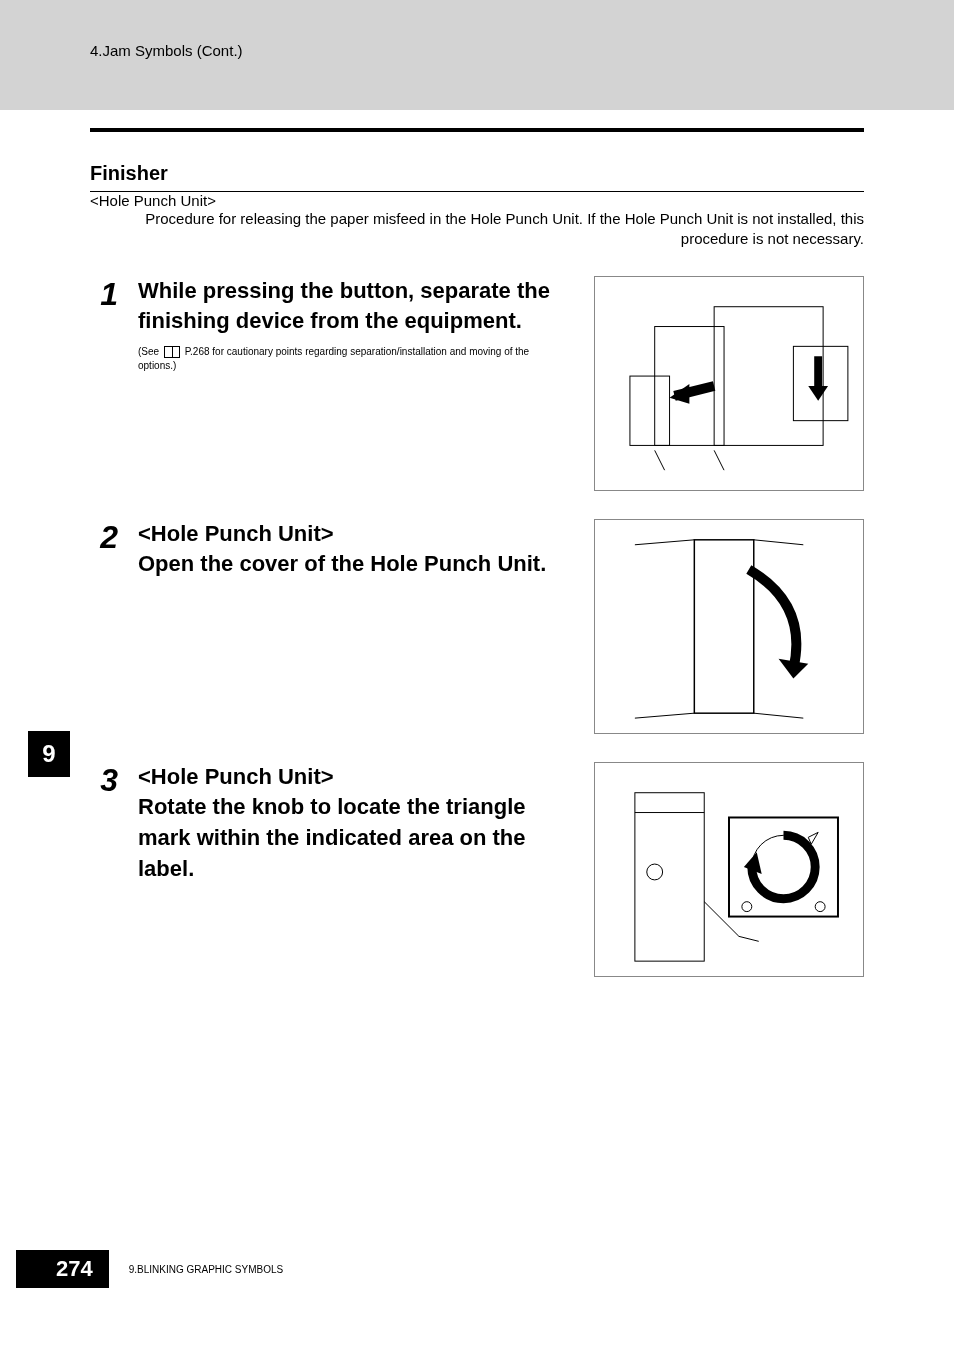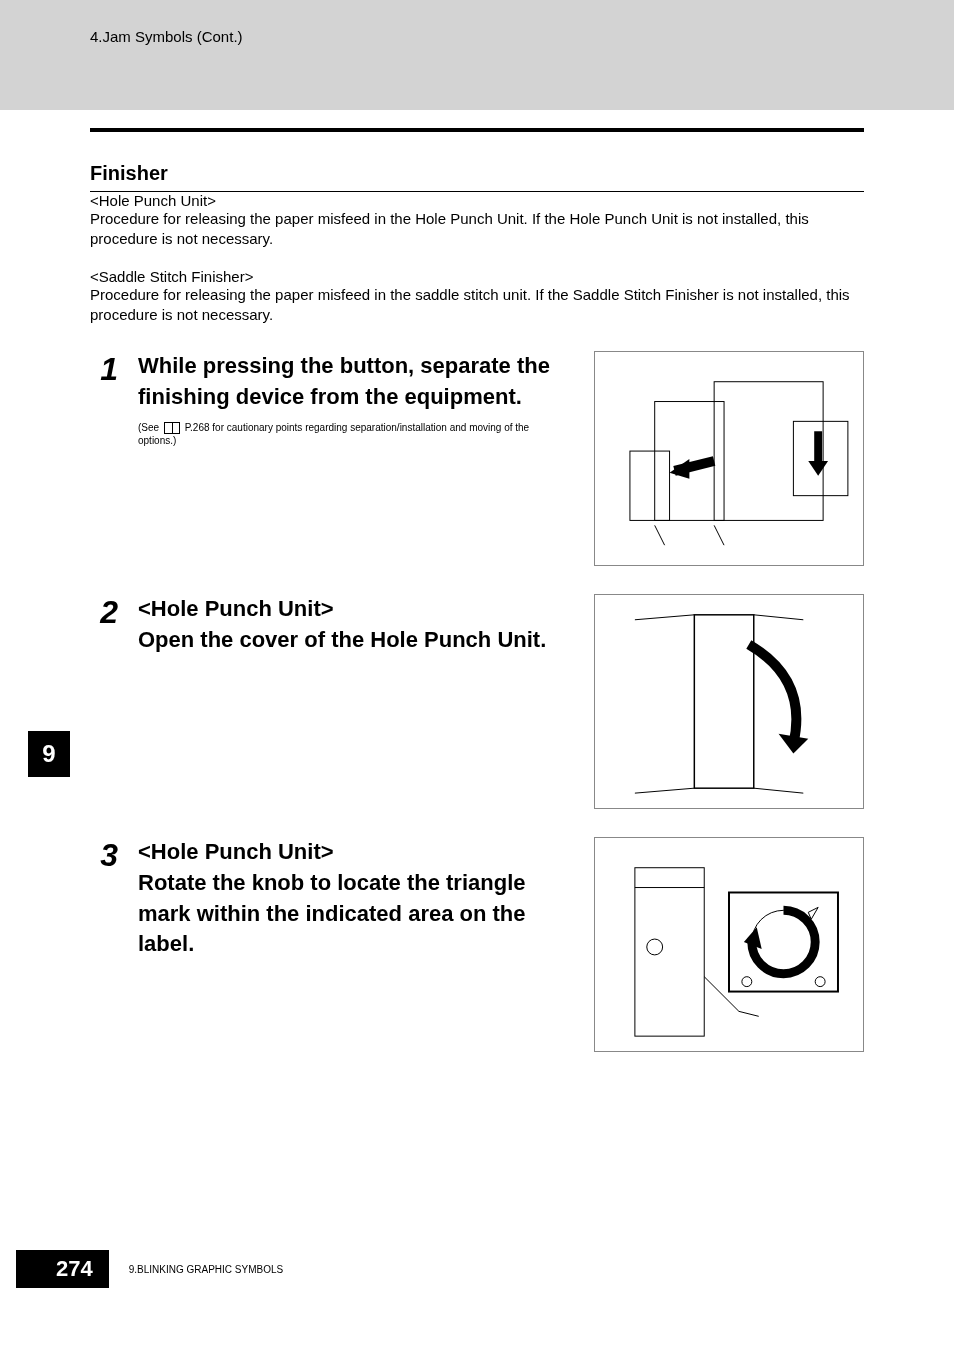--- a/index.html
+++ b/index.html
@@ -11,21 +11,21 @@
       font-family: Arial, Helvetica, sans-serif;
       width: 954px;
       height: 1348px;
       background: #fff;
       position: relative;
     }
     .header-bar {
       background: #d3d3d3;
       height: 110px;
       width: 100%;
-      padding: 28px 0 0 90px;
+      padding: 42px 0 0 90px;
     }
     .header-text {
       font-size: 15px;
       color: #000;
     }
     .content-area {
       padding: 0 90px;
       position: relative;
     }
     .thick-rule {
@@ -41,20 +41,21 @@
     }
     .intro-block {
       margin-bottom: 18px;
     }
     .intro-label {
       font-size: 15px;
     }
     .intro-text {
       font-size: 15px;
       line-height: 1.35;
+      text-align: right;
     }
     .step-row {
       display: flex;
       gap: 20px;
       margin-bottom: 28px;
       min-height: 215px;
     }
     .step-number {
       font-size: 32px;
       font-weight: bold;
@@ -159,24 +160,20 @@
   <div class="section-title">Finisher</div>
 
   <div class="intro-block">
     <div class="intro-label">&lt;Hole Punch Unit&gt;</div>
     <div class="intro-text">Procedure for releasing the paper misfeed in the Hole Punch Unit. If the Hole Punch Unit is not installed, this procedure is not necessary.</div>
   </div>
 
   <div class="intro-block">
   </div>
 
-  <div class="intro-block">
-    <div class="intro-label">&lt;Saddle Stitch Finisher&gt;</div>
-    <div class="intro-text">Procedure for releasing the paper misfeed in the saddle stitch unit. If the Saddle Stitch Finisher is not installed, this procedure is not necessary.</div>
-  </div>
 
   <div class="step-row" style="margin-top:26px;">
     <div class="step-number">1</div>
     <div class="step-content">
       <div class="step-title">While pressing the button, separate the finishing device from the equipment.</div>
       <div class="step-note">
         <span>(See </span><span class="book-icon"></span>
         <span>P.268</span><span> for cautionary points regarding separation/installation and moving of the options.)</span>
       </div>
     </div>

